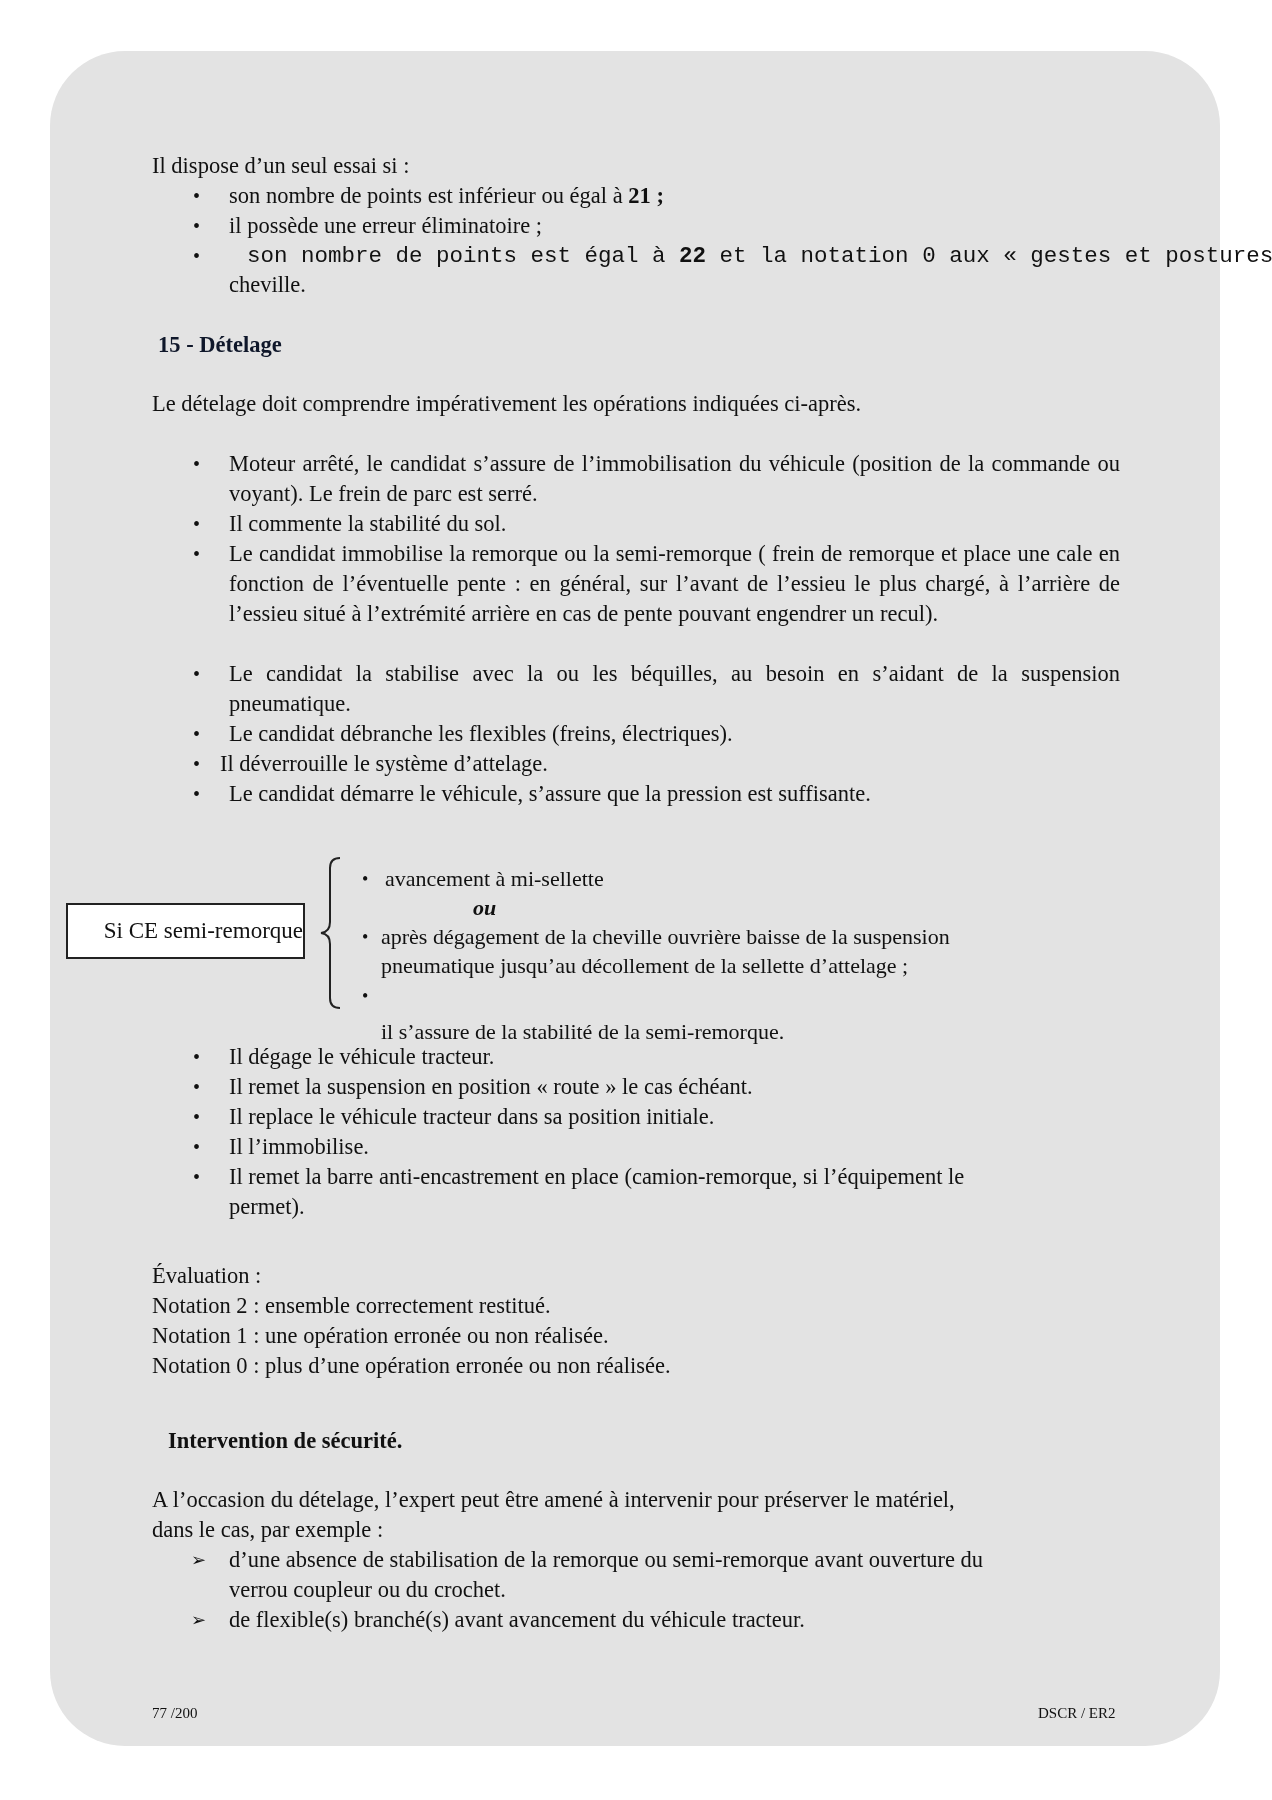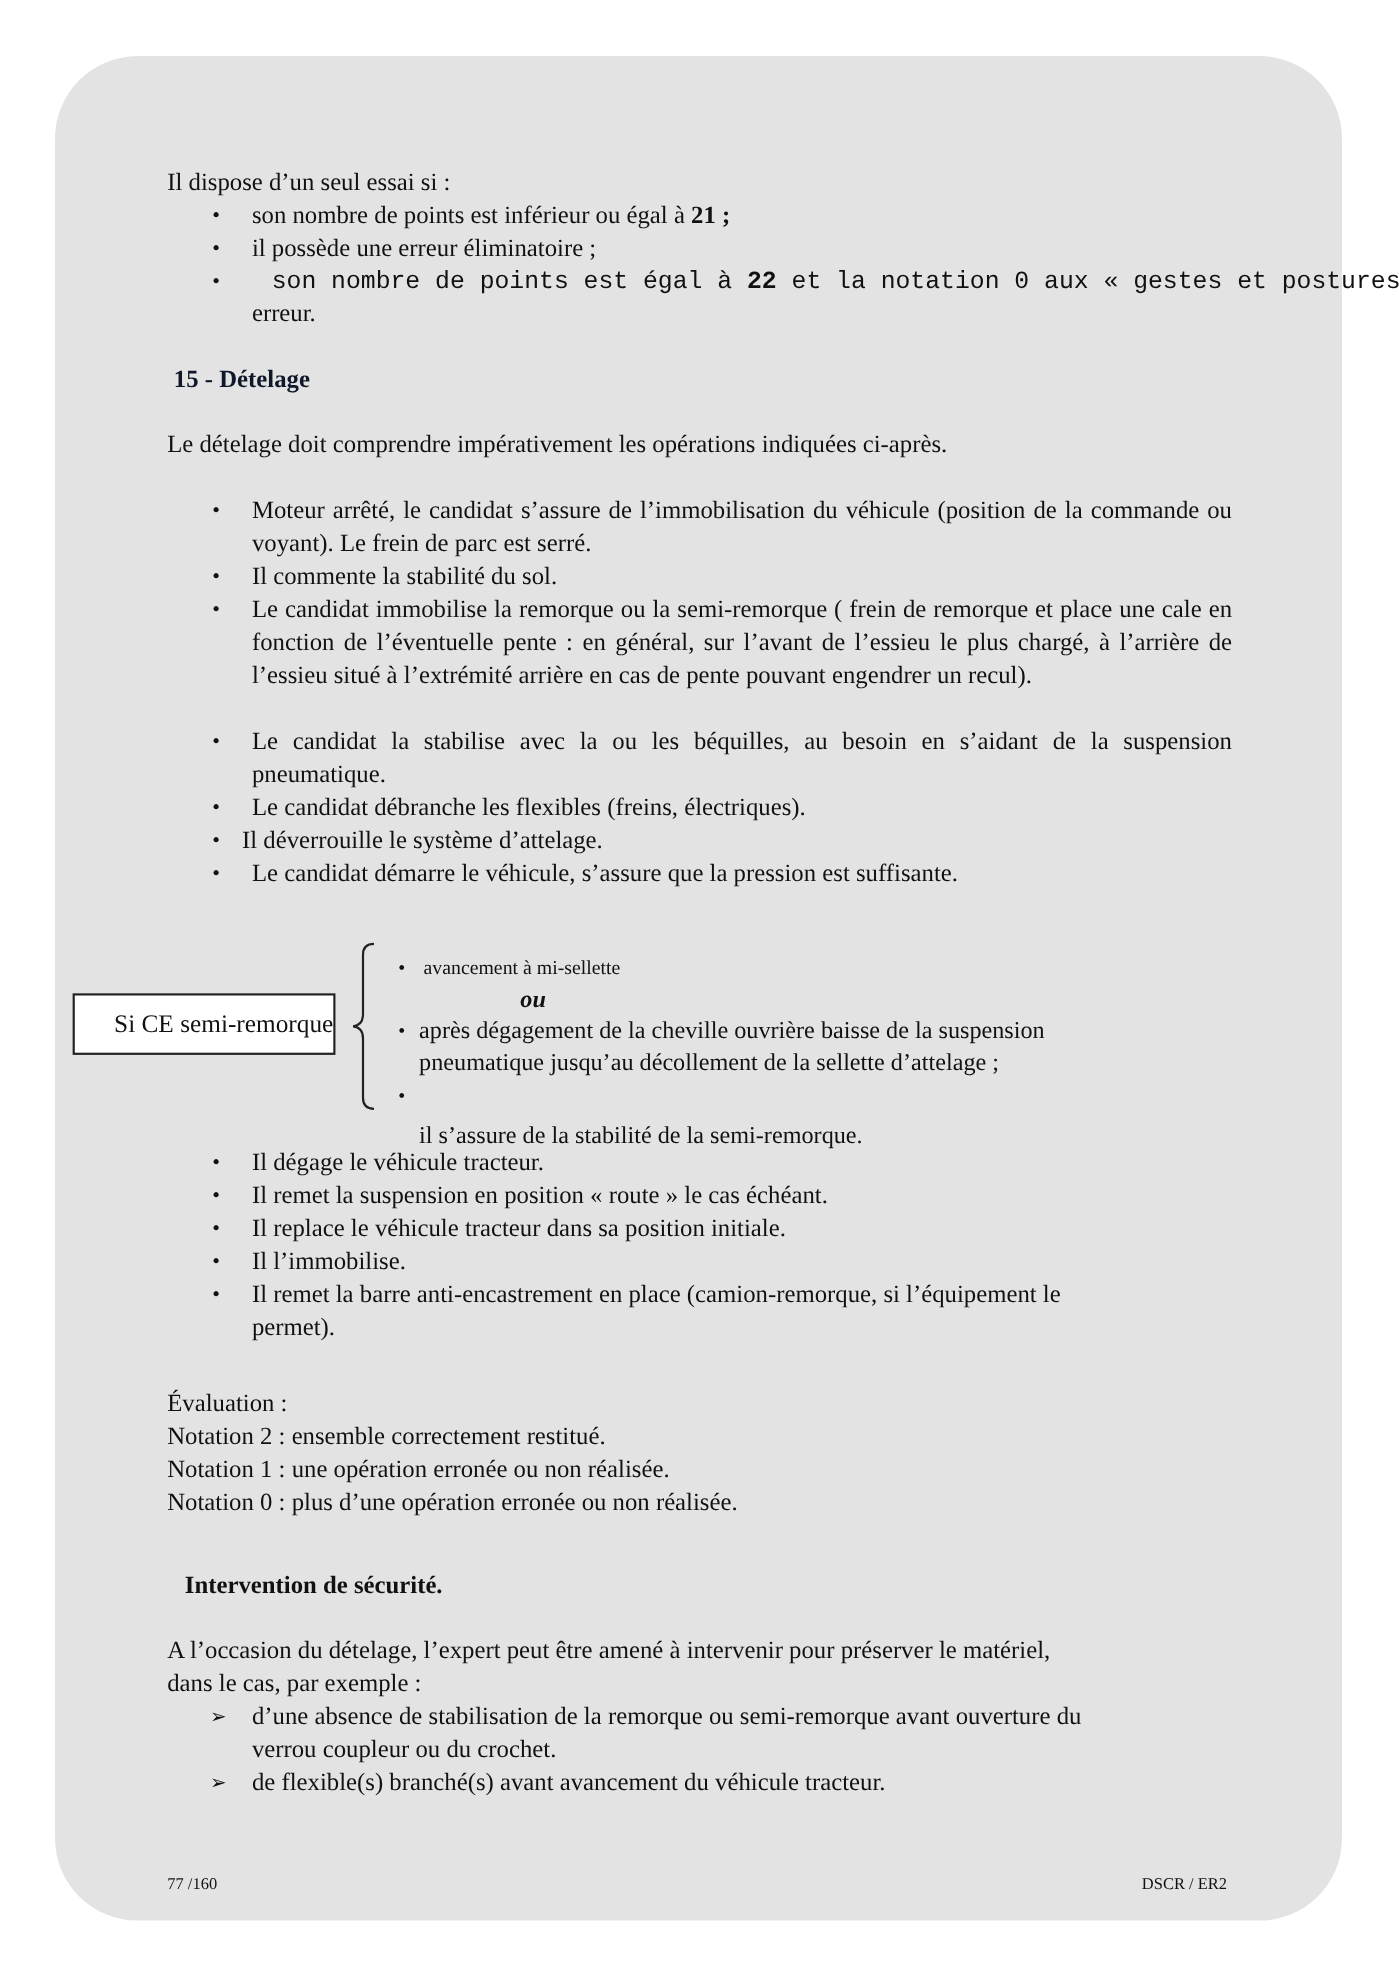--- a/index.html
+++ b/index.html
@@ -24,21 +24,21 @@
 <div class="txt" style="left:152px;top:151px;">Il dispose d’un seul essai si :</div>
 
 <div class="bullet" style="left:193px;top:181px;">•</div>
 <div class="txt" style="left:229px;top:181px;"><span>son nombre de points est inférieur ou égal à </span><span class="b">21 ;</span></div>
 
 <div class="bullet" style="left:193px;top:211px;">•</div>
 <div class="txt" style="left:229px;top:211px;">il possède une erreur éliminatoire ;</div>
 
 <div class="bullet" style="left:193px;top:241px;">•</div>
 <div class="txt" style="left:247px;top:241px;font-family:Liberation Mono, monospace;"><span>son nombre de points est égal à </span><span class="b">22</span><span> et la notation 0 aux « gestes et postures » est déjà</span></div>
-<div class="txt" style="left:229px;top:270px;">erreur.</div>
+<div class="txt" style="left:229px;top:270px;">cheville.</div>
 
 <div class="txt heading" style="left:158px;top:330px;">15 - Dételage</div>
 
 <div class="txt" style="left:152px;top:389px;">Le dételage doit comprendre impérativement les opérations indiquées ci-après.</div>
 
 <div class="bullet" style="left:193px;top:449px;">•</div>
 <div class="txt just" style="left:229px;top:449px;width:891px;"><span>Moteur arrêté, le candidat s’assure de l’immobilisation du véhicule (position de la</span> <span>commande ou voyant). Le frein de parc est serré.</span></div>
 
 <div class="bullet" style="left:193px;top:509px;">•</div>
 <div class="txt" style="left:229px;top:509px;">Il commente la stabilité du sol.</div>
@@ -57,21 +57,21 @@
 
 <div class="bullet" style="left:193px;top:779px;">•</div>
 <div class="txt" style="left:229px;top:779px;">Le candidat démarre le véhicule, s’assure que la pression est suffisante.</div>
 
 <div class="box">Si CE semi-remorque</div>
 <svg style="position:absolute;left:318px;top:856px;" width="26" height="154" viewBox="0 0 26 154">
   <path d="M22 2 Q12 2 12 12 L12 66 Q12 76 3 77 Q12 78 12 88 L12 142 Q12 152 22 152" fill="none" stroke="#222" stroke-width="2"></path>
 </svg>
 
 <div class="bullet" style="left:362px;top:864px;font-size:18px;">•</div>
-<div class="txt" style="left:385px;top:864px;font-size:18px;">avancement à mi-sellette</div>
+<div class="txt" style="left:385px;top:864px;font-size:22px;">avancement à mi-sellette</div>
 <div class="txt" style="left:473px;top:893px;font-size:22px;font-weight:bold;font-style:italic;">ou</div>
 <div class="bullet" style="left:362px;top:922px;font-size:18px;">•</div>
 <div class="txt" style="left:381px;top:922px;font-size:22px;">après dégagement de la cheville ouvrière baisse de la suspension</div>
 <div class="txt" style="left:381px;top:951px;font-size:22px;">pneumatique jusqu’au décollement de la sellette d’attelage ;</div>
 <div class="bullet" style="left:362px;top:981px;font-size:18px;">•</div>
 <div class="txt" style="left:381px;top:981px;font-size:22px;margin-top:36px;">il s’assure de la stabilité de la semi-remorque.</div>
 
 <div class="bullet" style="left:193px;top:1042px;">•</div>
 <div class="txt" style="left:229px;top:1042px;">Il dégage le véhicule tracteur.</div>
 <div class="bullet" style="left:193px;top:1072px;">•</div>
@@ -91,14 +91,14 @@
 
 <div class="txt b" style="left:168px;top:1426px;">Intervention de sécurité.</div>
 <div class="txt" style="left:152px;top:1485px;">A l’occasion du dételage, l’expert peut être amené à intervenir pour préserver le matériel,</div>
 <div class="txt" style="left:152px;top:1515px;">dans le cas, par exemple :</div>
 <div class="bullet" style="left:191px;top:1545px;font-size:18px;">➢</div>
 <div class="txt" style="left:229px;top:1545px;">d’une absence de stabilisation de la remorque ou semi-remorque avant ouverture du</div>
 <div class="txt" style="left:229px;top:1575px;">verrou coupleur ou du crochet.</div>
 <div class="bullet" style="left:191px;top:1605px;font-size:18px;">➢</div>
 <div class="txt" style="left:229px;top:1605px;">de flexible(s) branché(s) avant avancement du véhicule tracteur.</div>
 
-<div class="small" style="left:152px;top:1703px;">77 /160</div>
+<div class="small" style="left:152px;top:1703px;">77 /200</div>
 <div class="small" style="left:1038px;top:1703px;">DSCR / ER2</div>
 
 </body></html>

